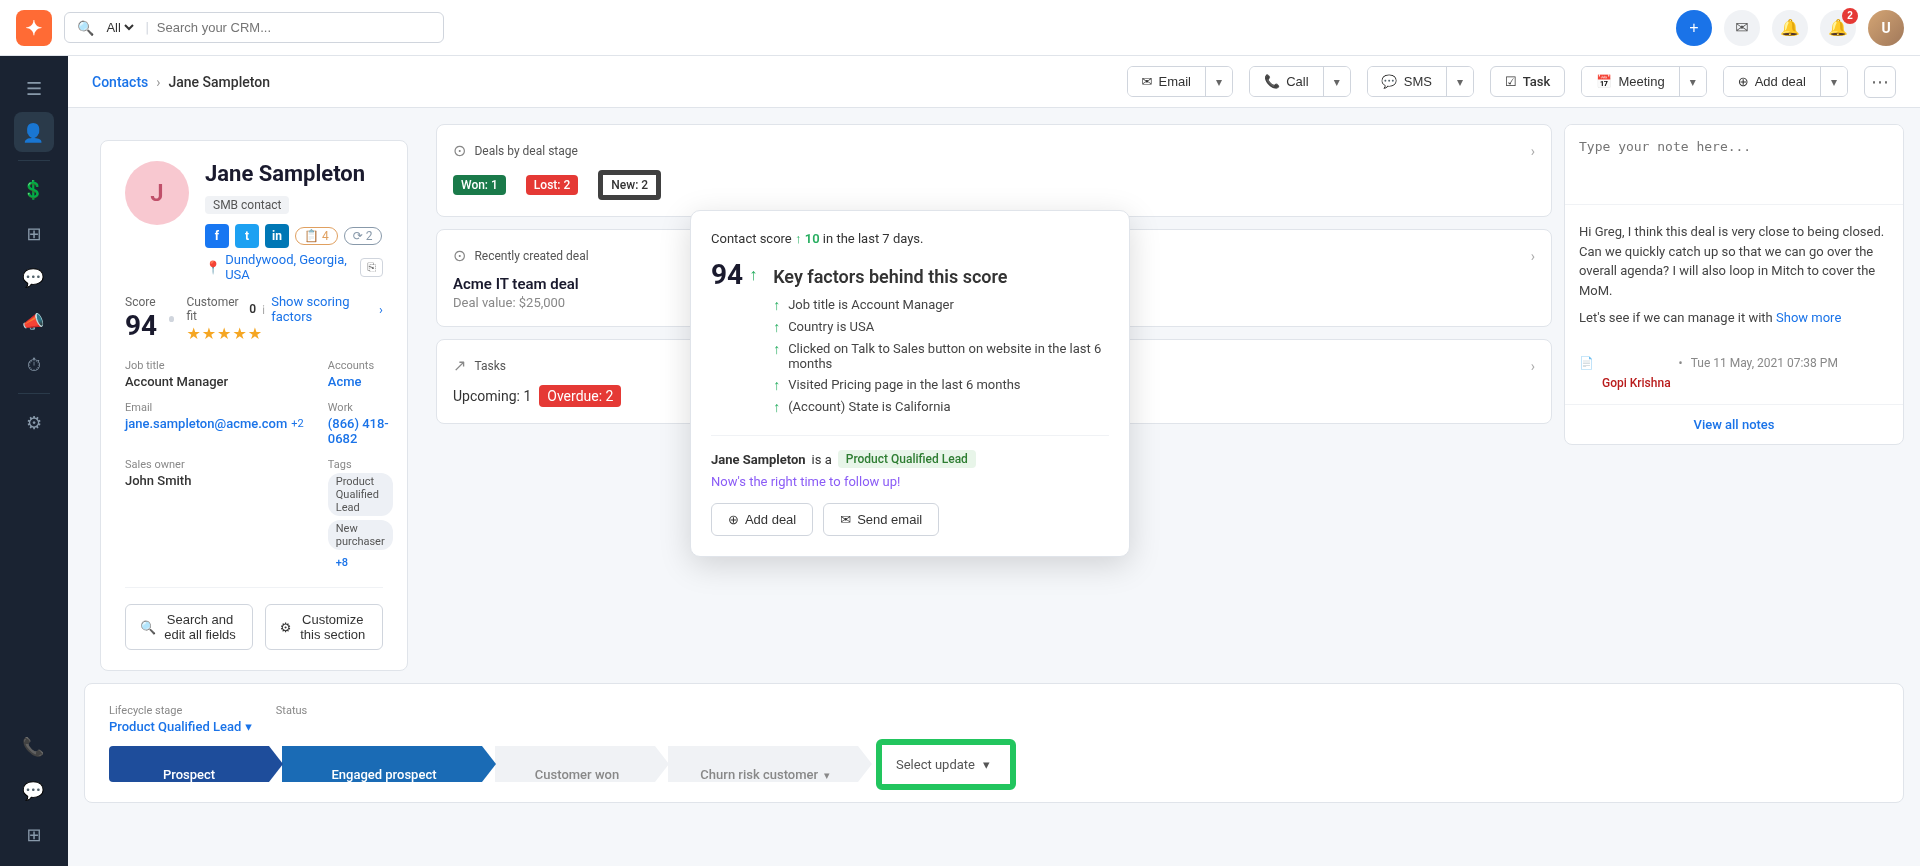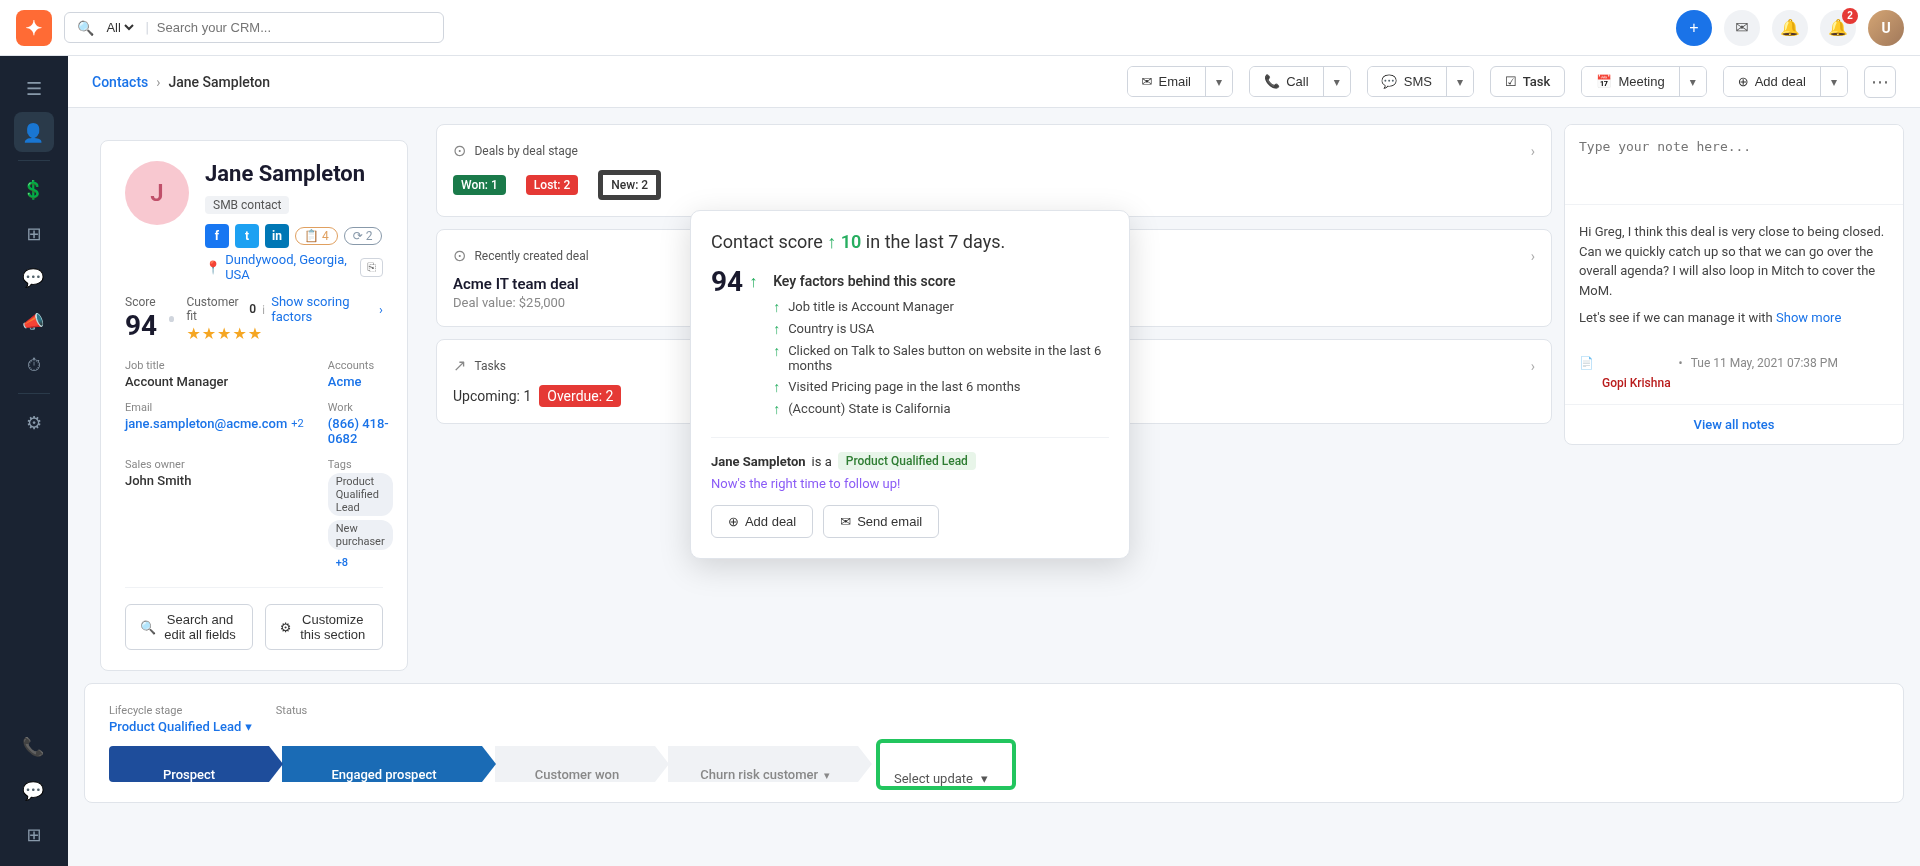--- a/index.html
+++ b/index.html
@@ -293,24 +293,24 @@
       top: 210px;
       left: 690px;
       width: 440px;
       background: #fff;
       border: 1px solid #e0e4ea;
       border-radius: 10px;
       box-shadow: 0 8px 32px rgba(0,0,0,0.15);
       padding: 20px;
       z-index: 200;
     }
-    .popup-header-text { font-size: 18px; color: #333; margin-bottom: 12px; }
+    .popup-header-text { font-size: 13px; color: #333; margin-bottom: 12px; }
     .popup-score-big { font-size: 28px; font-weight: 700; color: #1a1a2e; display: inline-flex; align-items: center; gap: 6px; }
     .popup-up-arrow { color: #27ae60; font-size: 16px; }
-    .popup-factors-title { font-size: 14px; font-weight: 600; color: #333; margin: 8px 0 10px 0; }
+    .popup-factors-title { font-size: 18px; font-weight: 600; color: #333; margin: 8px 0 10px 0; }
     .popup-factor {
       display: flex; align-items: flex-start; gap: 8px;
       font-size: 13px; color: #444; margin-bottom: 6px;
     }
     .factor-up { color: #27ae60; font-size: 14px; }
     .popup-divider { border: none; border-top: 1px solid #f0f2f5; margin: 14px 0; }
     .popup-jane-row {
       font-size: 13px; color: #333; margin-bottom: 6px;
       display: flex; align-items: center; gap: 6px;
     }
@@ -370,23 +370,23 @@
     .lc-step {
       display: flex; align-items: flex-end; justify-content: center;
       font-size: 13px; font-weight: 500;
       cursor: pointer; position: relative;
       padding: 0 20px;
     }
     .lc-step.active { background: #1a4b9c; color: #fff; }
     .lc-step.active-mid { background: #1a6bb5; color: #fff; }
     .lc-step.inactive { background: #f0f2f5; color: #888; }
     .select-dropdown {
-      background: #fff; border: 4px solid #22c55e; border-radius: 6px;
+      background: #fff; border: 6px solid #22c55e; border-radius: 6px;
       padding: 0 14px; font-size: 13px; color: #555;
-      height: 51px; display: flex; align-items: flex-end; gap: 8px; cursor: pointer;
+      height: 51px; display: flex; align-items: center; gap: 8px; cursor: pointer;
     }
 
     
     .page-layout {
       display: grid;
       grid-template-columns: 340px 1fr 340px;
       gap: 0;
       padding: 16px 16px 0;
       position: relative;
     }

